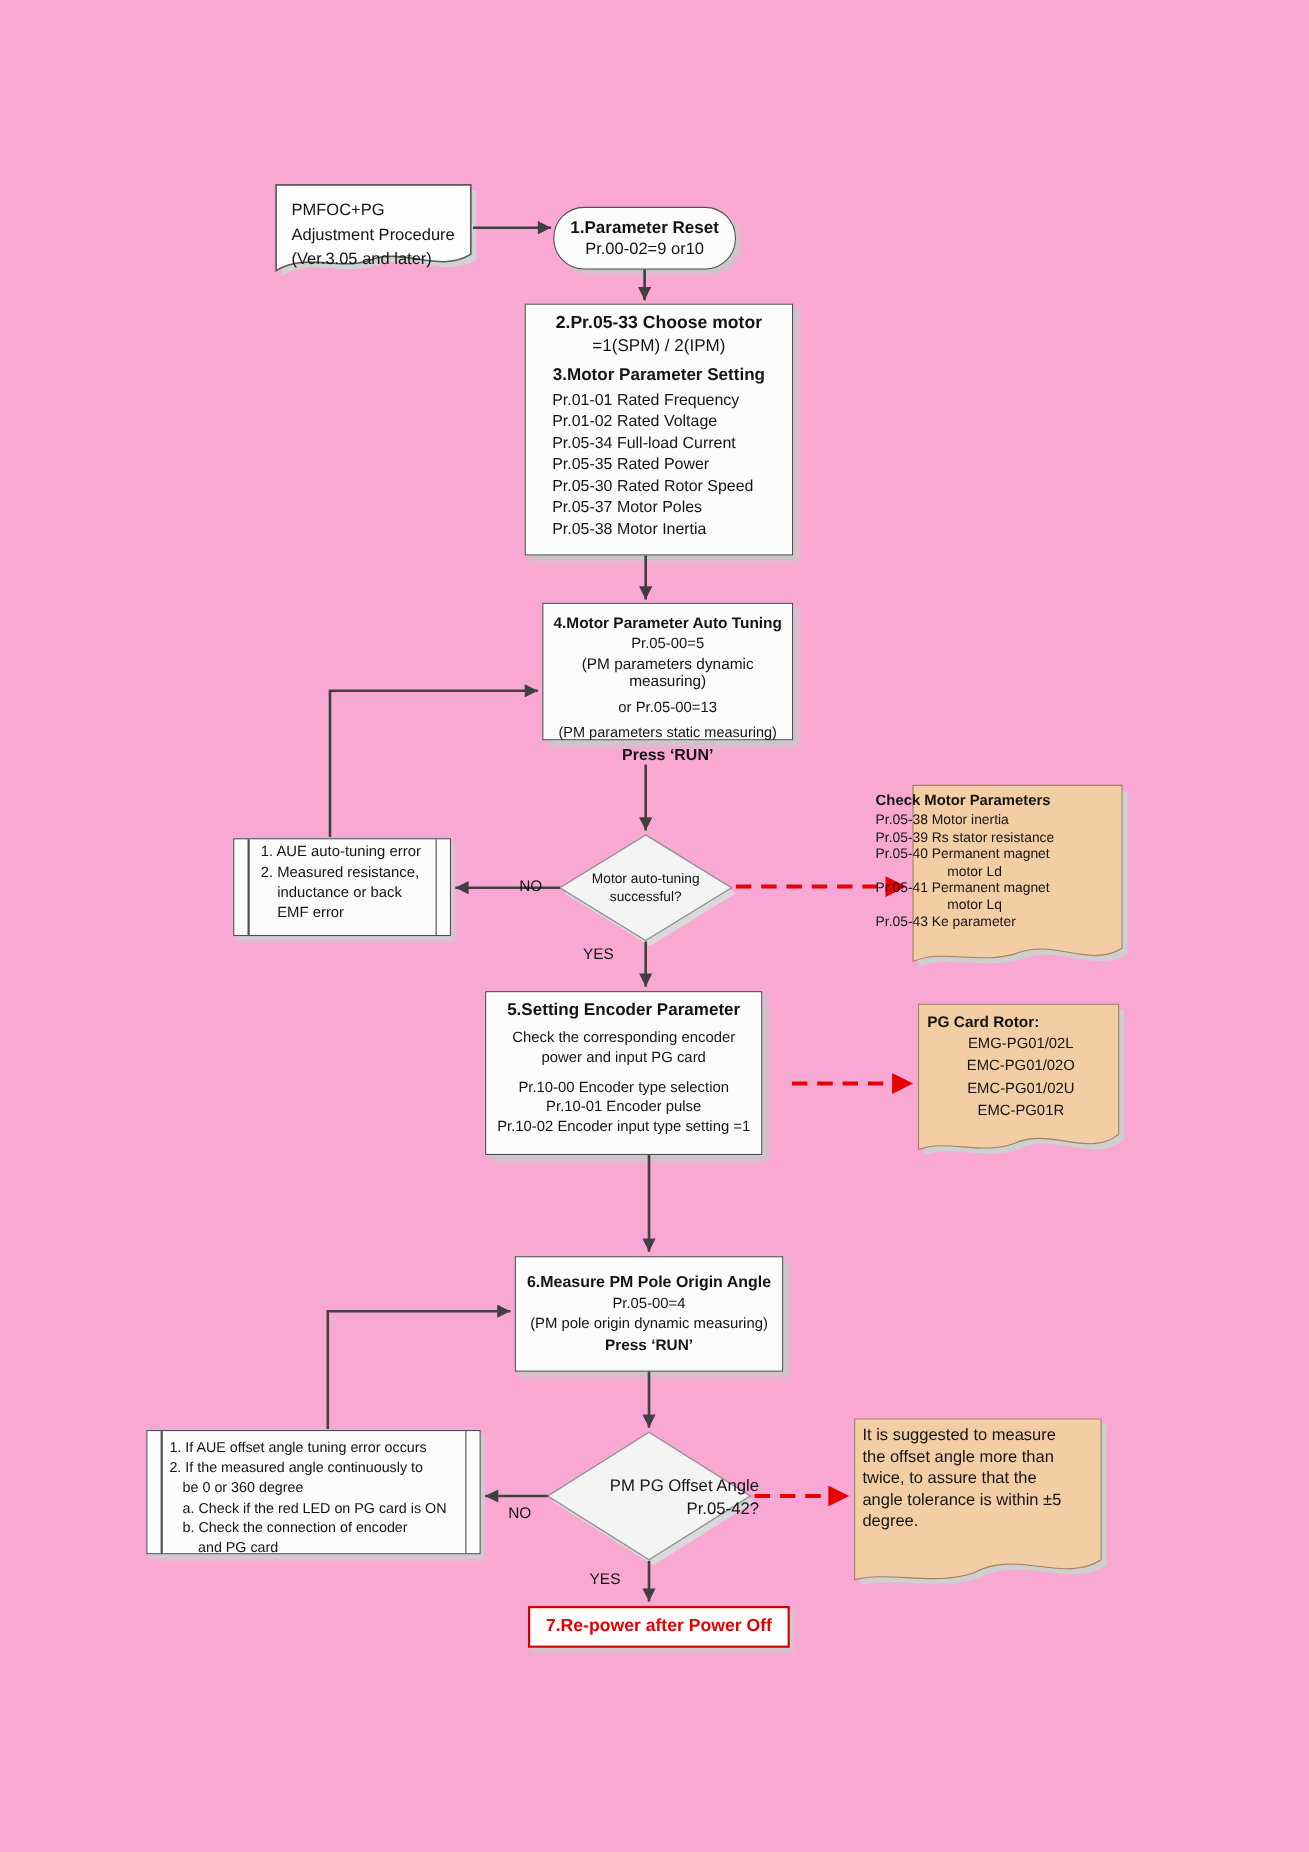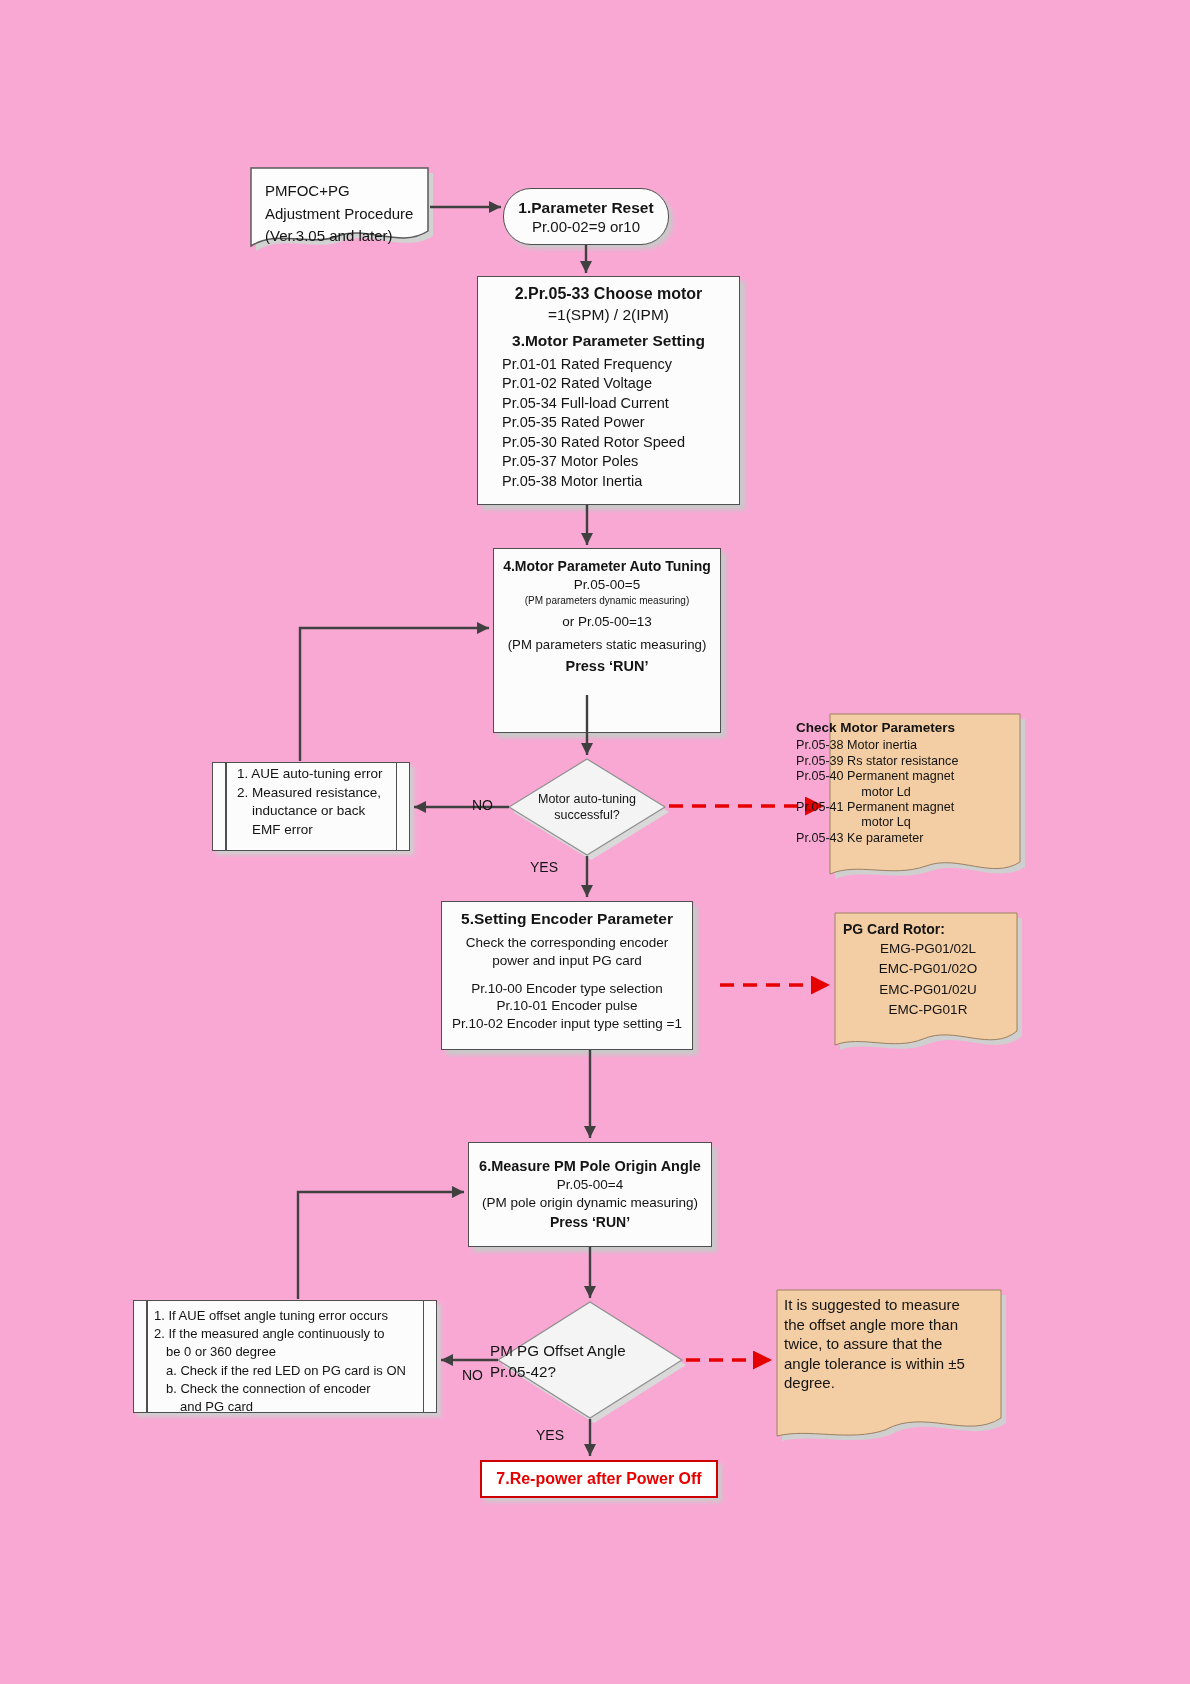--- a/index.html
+++ b/index.html
@@ -30,26 +30,26 @@
     content:"";position:absolute;top:0;bottom:0;width:1.5px;background:#4f4f4f;
   }
   .errbox::before{left:12px;}
   .errbox::after{right:12px;}
   .step23-title{font-size:16px;font-weight:bold;margin-top:8px;}
   .step23-sub{font-size:15.5px;margin-top:3px;}
   .step23-t3{font-size:15.5px;font-weight:bold;margin-top:8px;}
   .step23-items{margin-top:5px;text-align:left;padding-left:24px;font-size:14.5px;line-height:1.34;}
   .s4-title{font-size:14px;font-weight:bold;margin-top:9px;}
   .s4-l{font-size:13.5px;margin-top:3px;}
-  .s4-l2{font-size:10px;margin-top:3px;}
+  .s4-l2{font-size:14px;margin-top:3px;}
   .s4-l3{font-size:13.5px;margin-top:8px;}
   .s4-l4{font-size:13.2px;margin-top:8px;}
   .s4-press{font-size:14.5px;font-weight:bold;margin-top:6px;}
   .d1t{font-size:12.5px;line-height:1.3;text-align:center;}
-  .d2t{font-size:15.2px;line-height:1.4;text-align:left;}
+  .d2t{font-size:15.2px;line-height:1.4;text-align:right;}
   .lbl{font-size:14px;text-align:center;}
   .eb1{padding:2px 6px 0 24px;font-size:13.5px;line-height:1.38;}
   .eb1 .ind{padding-left:15px;}
   .eb2{padding:6px 4px 0 20px;font-size:13px;line-height:1.4;}
   .eb2 .ind1{padding-left:12px;}
   .eb2 .ind2{padding-left:26px;}
   .note-txt{line-height:1.22;}
   .n1-title{font-size:13.5px;font-weight:bold;margin-bottom:2px;}
   .n1-line{font-size:12.6px;line-height:1.22;}
   .n1-cont{text-align:center;}
@@ -122,36 +122,36 @@
     <div class="doc-line">PMFOC+PG</div>
     <div class="doc-line">Adjustment Procedure</div>
     <div class="doc-line">(Ver.3.05 and later)</div>
   </div>
 
   <div class="stadium" style="left:503px;top:188px;width:166px;height:57px">
     <div class="st-title">1.Parameter Reset</div>
     <div class="st-sub">Pr.00-02=9 or10</div>
   </div>
 
-  <div class="box" style="left:477px;top:276px;width:263px;height:229px">
+  <div class="box" style="left:477px;top:276px;width:244px;height:229px">
     <div class="step23-title">2.Pr.05-33 Choose motor</div>
     <div class="step23-sub">=1(SPM) / 2(IPM)</div>
     <div class="step23-t3">3.Motor Parameter Setting</div>
     <div class="step23-items">
       <div>Pr.01-01 Rated Frequency</div>
       <div>Pr.01-02 Rated Voltage</div>
       <div>Pr.05-34 Full-load Current</div>
       <div>Pr.05-35 Rated Power</div>
       <div>Pr.05-30 Rated Rotor Speed</div>
       <div>Pr.05-37 Motor Poles</div>
       <div>Pr.05-38 Motor Inertia</div>
     </div>
   </div>
 
-  <div class="box" style="left:493px;top:548px;width:228px;height:185px">
+  <div class="box" style="left:493px;top:548px;width:228px;height:125px">
     <div class="s4-title">4.Motor Parameter Auto Tuning</div>
     <div class="s4-l">Pr.05-00=5</div>
     <div class="s4-l2">(PM parameters dynamic measuring)</div>
     <div class="s4-l3">or Pr.05-00=13</div>
     <div class="s4-l4">(PM parameters static measuring)</div>
     <div class="s4-press">Press ‘RUN’</div>
   </div>
 
   <div class="txt d1t" style="left:507px;top:791px;width:160px">
     <div>Motor auto-tuning</div>

